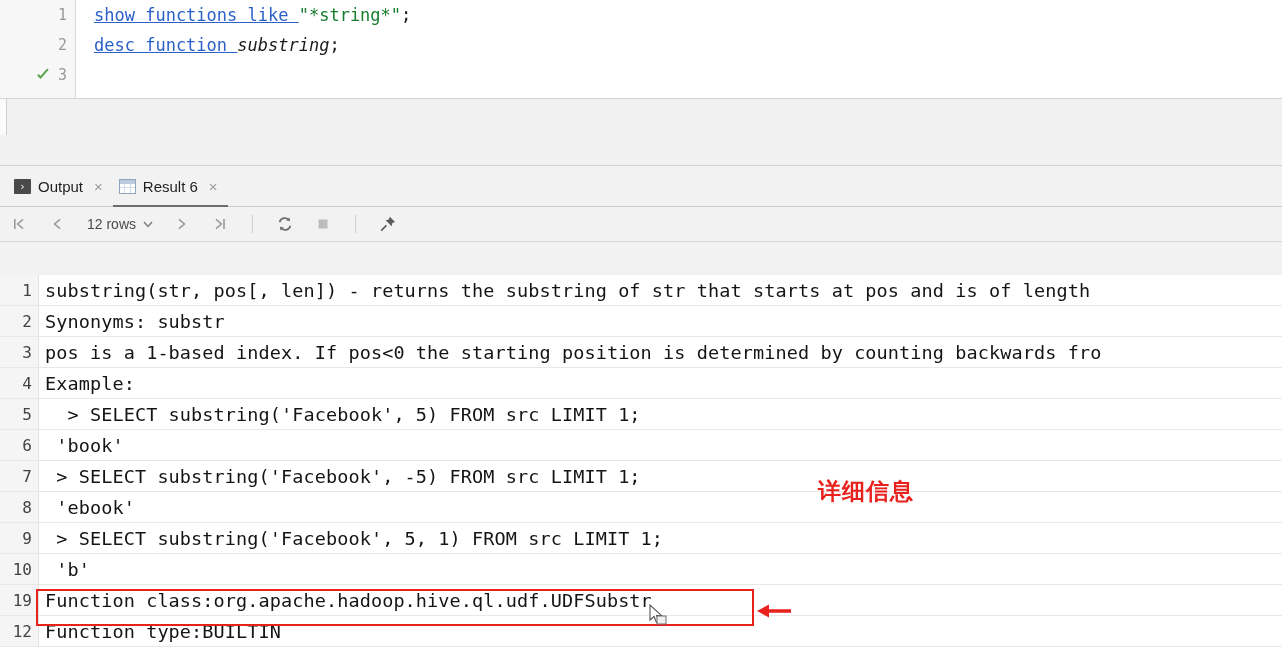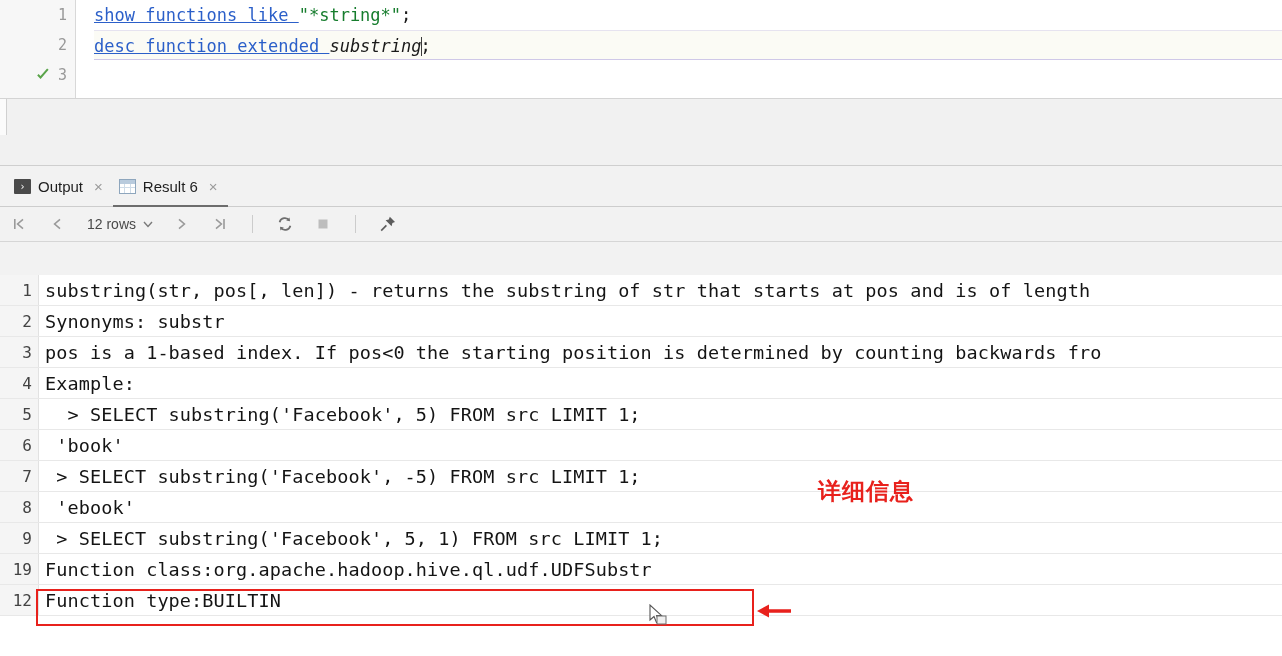--- a/index.html
+++ b/index.html
@@ -241,21 +241,21 @@
       </div>
       <div class="gutter-line">
         <span class="gutter-num">3</span>
         <svg class="check-mark" viewBox="0 0 16 16">
           <path d="M2.2 8.4 L5.6 12 L13.6 2.8 L12.1 1.6 L5.5 9.0 L3.6 7.0 Z" fill="#5aa44a"></path>
         </svg>
       </div>
     </div>
     <div class="editor-code">
       <div class="code-line"><span class="kw">show functions like </span><span class="str">"*string*"</span><span class="punct">;</span></div>
-      <div class="code-line current"><span class="kw">desc function extended </span><span class="ident">substring</span><span class="caret"></span><span class="punct">;</span></div>
+      <div class="code-line"><span class="kw">desc function </span><span class="ident">substring</span><span class="punct">;</span></div>
     </div>
   </div>
 
   <div class="gap-panel"></div>
 
   <div class="tabbar">
     <div class="tab">
       <span class="icon-output">›</span>
       <span>Output</span>
       <span class="tab-close">×</span>
@@ -351,20 +351,24 @@
     </div>
     <div class="row">
       <div class="row-num">8</div>
       <div class="row-cell"> 'ebook'</div>
     </div>
     <div class="row">
       <div class="row-num">9</div>
       <div class="row-cell"> &gt; SELECT substring('Facebook', 5, 1) FROM src LIMIT 1;</div>
     </div>
     <div class="row">
+      <div class="row-num">10</div>
+      <div class="row-cell"> 'b'</div>
+    </div>
+    <div class="row">
       <div class="row-num">19</div>
       <div class="row-cell">Function class:org.apache.hadoop.hive.ql.udf.UDFSubstr</div>
     </div>
     <div class="row">
       <div class="row-num">12</div>
       <div class="row-cell">Function type:BUILTIN</div>
     </div>
   </div>
 
   <div class="anno-box"></div>

